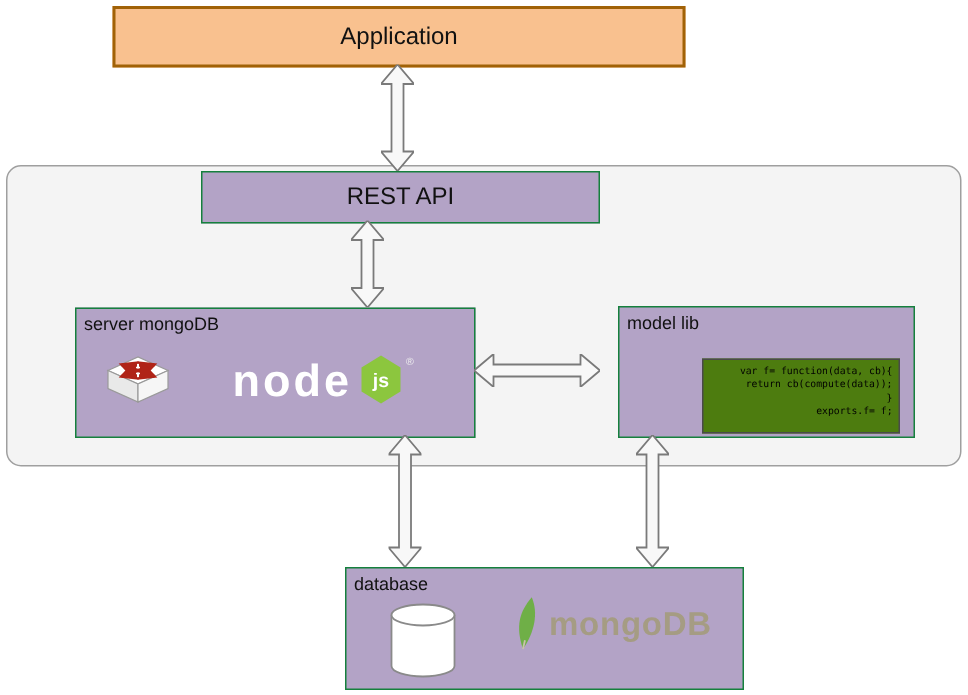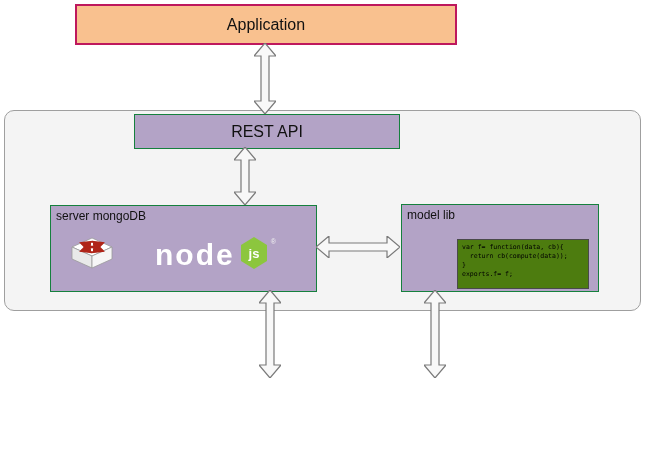--- a/index.html
+++ b/index.html
@@ -4,41 +4,41 @@
 <style>
   html,body{margin:0;padding:0;background:#ffffff;}
   .canvas{
     position:relative;width:645px;height:463px;background:#ffffff;
     font-family:"Liberation Sans", sans-serif;color:#111;overflow:hidden;
   }
   .abs{position:absolute;}
   
   .app-box{
     left:75px;top:4px;width:378px;height:37px;
-    background:#f9c18f;border:2px solid #be185d;
+    background:#f9c18f;border:2px solid #a16207;
     display:flex;align-items:center;justify-content:center;
     font-size:16px;color:#111;
   }
   .group-box{
     left:4px;top:110px;width:635px;height:199px;
     background:#f4f4f4;border:1.4px solid #9f9f9f;border-radius:10px;
   }
   .group-label{
     left:10px;top:113px;font-size:16px;color:#000;
   }
   .purple{
     background:#b3a3c6;border:1px solid #15803d;
   }
   .rest-box{
     left:134px;top:114px;width:264px;height:33px;
     display:flex;align-items:center;justify-content:center;
     font-size:16px;color:#111;
   }
   .server-box{left:50px;top:205px;width:265px;height:85px;}
-  .model-box{left:401px;top:204px;width:196px;height:86px;}
+  .model-box{left:412px;top:204px;width:196px;height:86px;text-align:right;}
   .db-box{left:230px;top:378px;width:264px;height:80px;}
   .small-label{
     position:absolute;left:5px;top:3px;font-size:12px;color:#111;
   }
   
   .node-logo{
     position:absolute;left:104px;top:30px;display:flex;align-items:flex-end;
   }
   .node-word{
     font-size:30px;font-weight:bold;color:#ffffff;letter-spacing:2px;line-height:1;
@@ -106,20 +106,36 @@
   </div>
 
   <div class="abs purple model-box">
     <span class="small-label">model lib</span>
     <pre class="code-box">var f= function(data, cb){
   return cb(compute(data));
 }
 exports.f= f;</pre>
   </div>
 
+  <div class="abs purple db-box">
+    <span class="small-label">database</span>
+
+    <svg class="cyl-icon" width="46" height="52" viewBox="0 0 46 52">
+      <path d="M2 9 v34 a21 7 0 0 0 42 0 v-34" fill="#ffffff" stroke="#8a8a8a" stroke-width="1.2"></path>
+      <ellipse cx="23" cy="9" rx="21" ry="7" fill="#ffffff" stroke="#8a8a8a" stroke-width="1.2"></ellipse>
+    </svg>
+
+    <div class="mongo-logo">
+      <svg width="22" height="38" viewBox="0 0 22 38">
+        <path d="M11 1 C 4 12, 3 22, 10 36 C 16 24, 17 11, 11 1 Z" fill="#6faf47" transform="rotate(8 11 19)"></path>
+        <line x1="10" y1="36" x2="10.5" y2="30" stroke="#c9c2ae" stroke-width="1.2" transform="rotate(8 11 19)"></line>
+      </svg>
+      <span class="mongo-text">mongoDB</span>
+    </div>
+  </div>
 
   <svg class="abs" style="left:254px;top:43px" width="22" height="71" viewBox="0 0 22 71">
     <polygon points="11,0 22,13 15,13 15,58 22,58 11,71 0,58 7,58 7,13 0,13" fill="#f8f8f8" stroke="#7a7a7a" stroke-width="1.2"></polygon>
   </svg>
 
   <svg class="abs" style="left:234px;top:147px" width="22" height="58" viewBox="0 0 22 58">
     <polygon points="11,0 22,13 15,13 15,45 22,45 11,58 0,45 7,45 7,13 0,13" fill="#f8f8f8" stroke="#7a7a7a" stroke-width="1.2"></polygon>
   </svg>
 
   <svg class="abs" style="left:316px;top:236px" width="84" height="22" viewBox="0 0 84 22">

